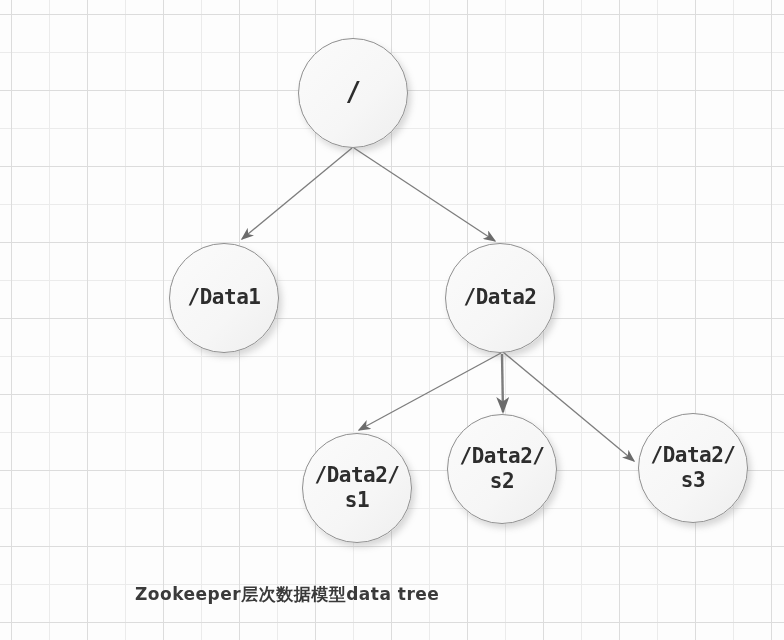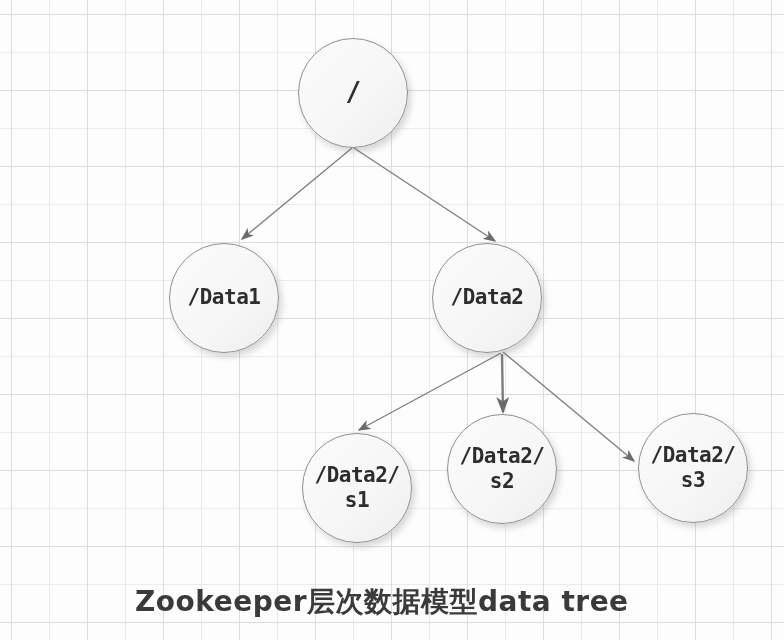--- a/index.html
+++ b/index.html
@@ -43,29 +43,29 @@
     font-size: 21px;
     font-weight: 600;
     color: #2d2d2d;
     line-height: 1.2;
     white-space: pre-line;
     letter-spacing: -0.5px;
   }
   .node-root   { left: 298px; top:  38px; }
   .node-root .label { font-size: 26px; }
   .node-data1  { left: 169px; top: 243px; }
-  .node-data2  { left: 432px; top: 243px; text-align: right; }
+  .node-data2  { left: 445px; top: 243px; text-align: right; }
   .node-s1     { left: 302px; top: 433px; }
   .node-s2     { left: 447px; top: 414px; }
   .node-s3     { left: 638px; top: 413px; }
   .caption {
     position: absolute;
     left: 135px;
     top: 583px;
-    font-size: 28px;
+    font-size: 17px;
     font-weight: 700;
     color: #3a3a3a;
     letter-spacing: 0.5px;
     white-space: nowrap;
   }
 </style>
 </head>
 <body>
 
 <div class="canvas">

